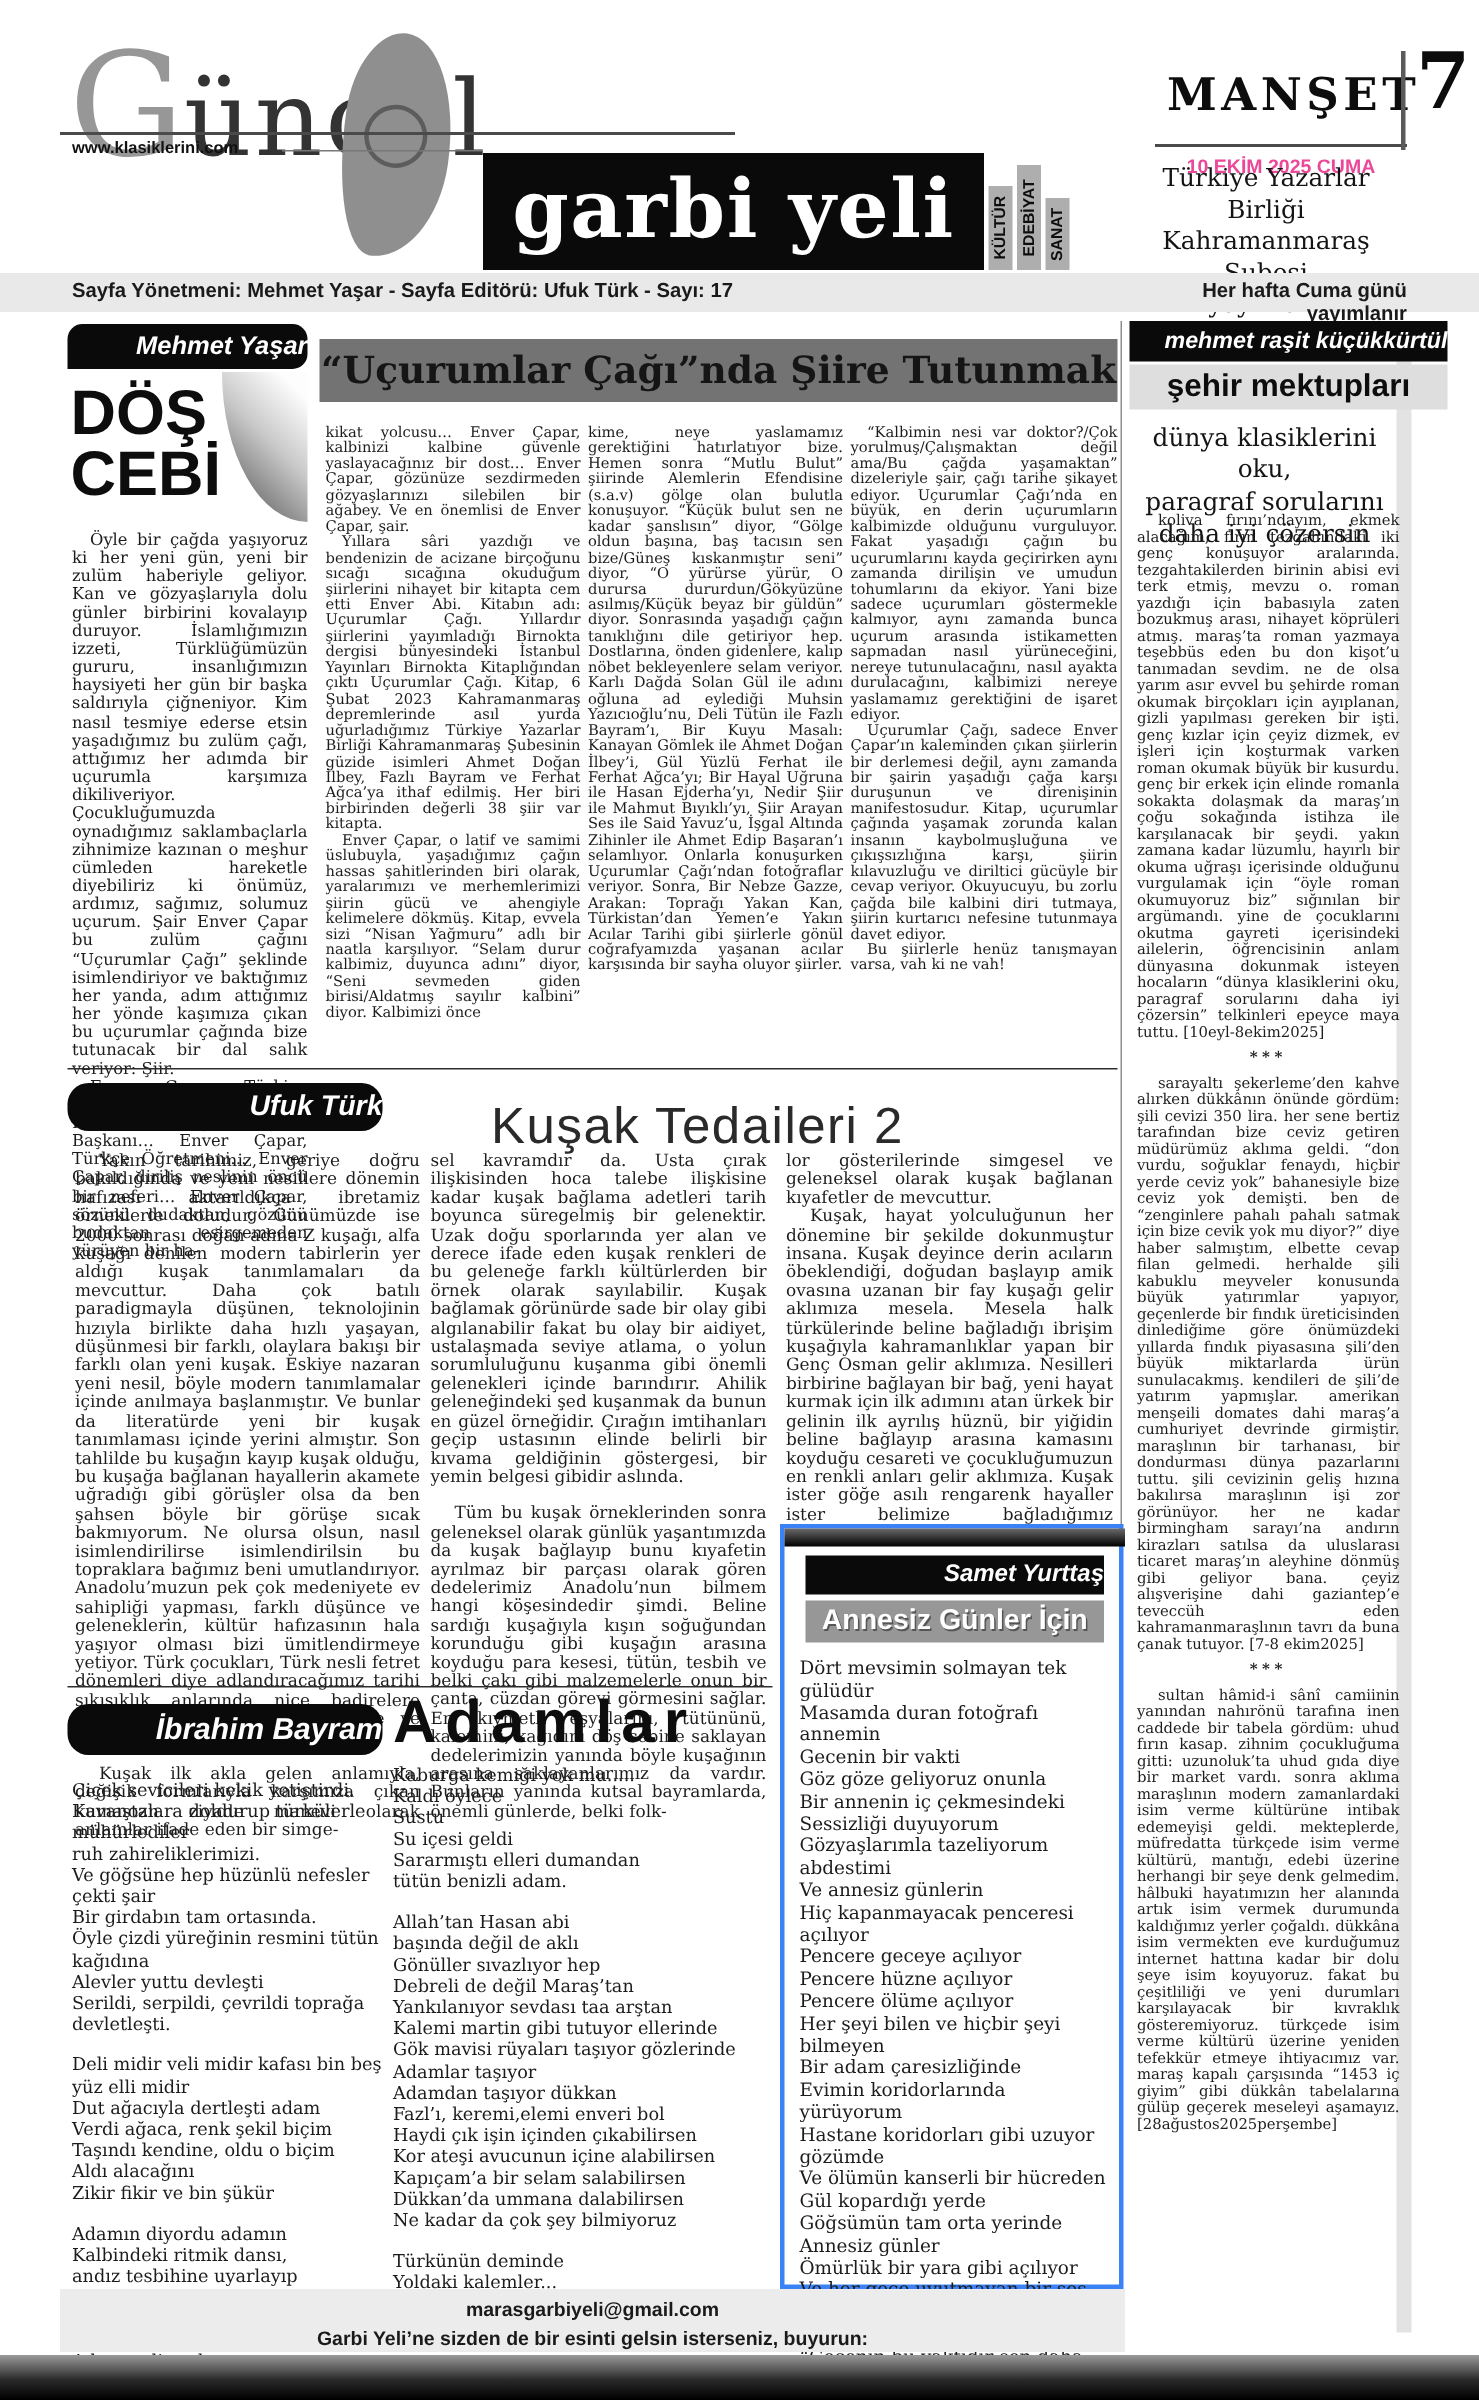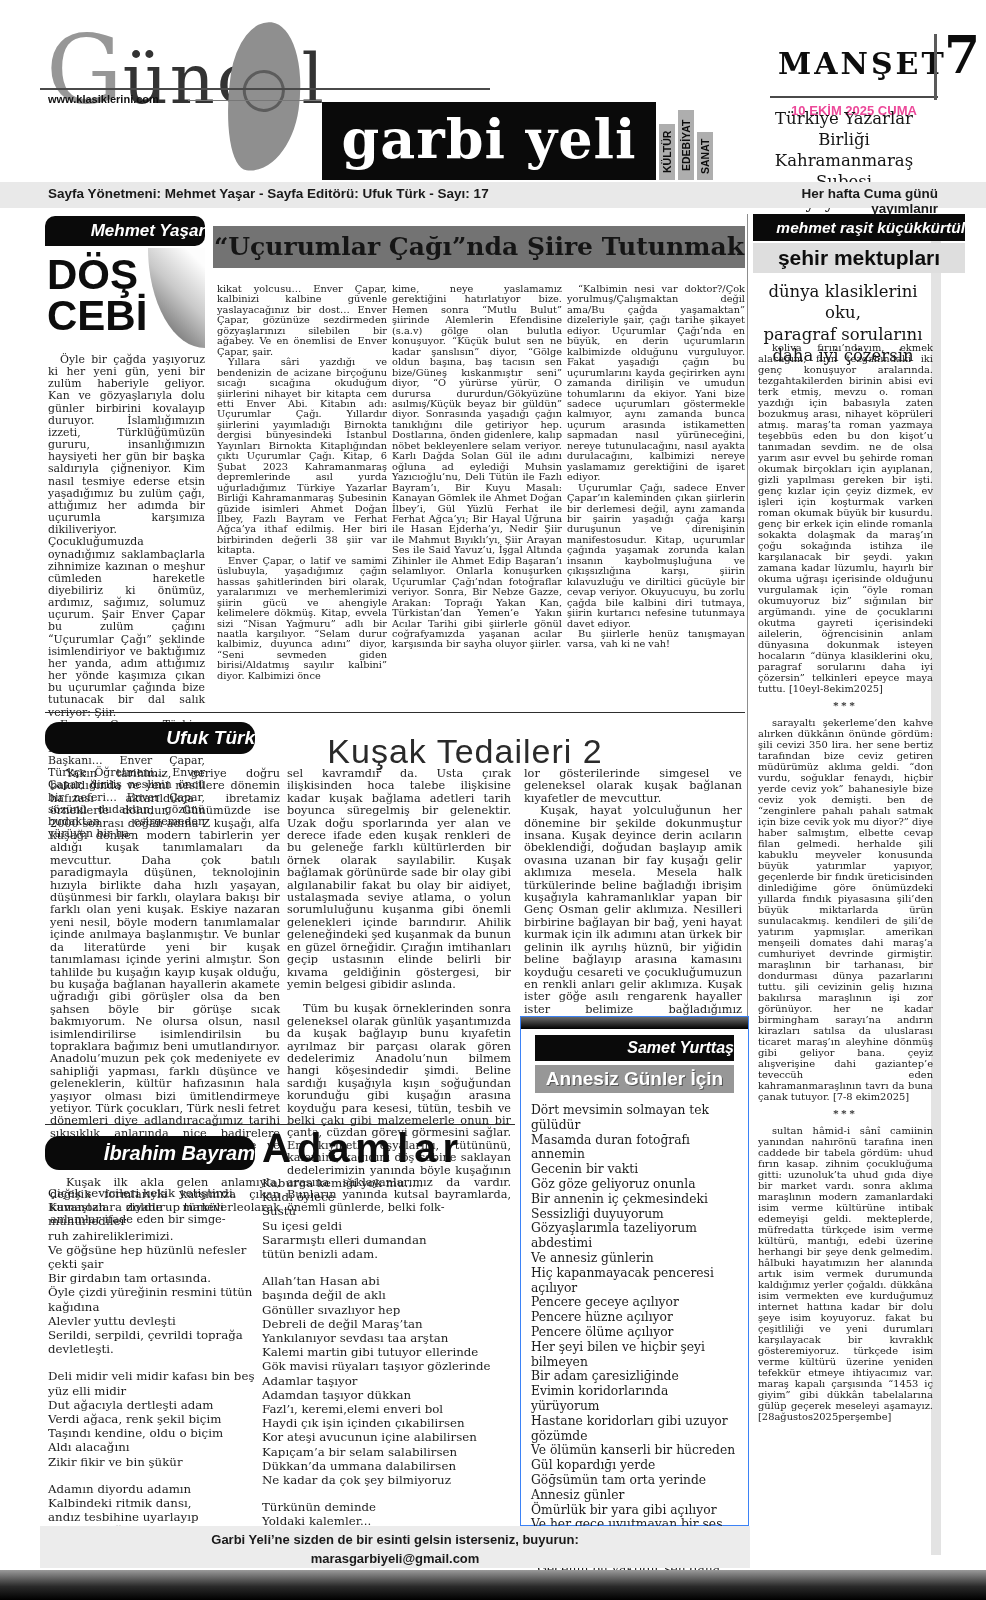--- a/index.html
+++ b/index.html
@@ -87,21 +87,21 @@
   .kusak-title { left:300px; top:732px; width:330px; text-align:center; font-size:34px;
                  color:#2a2a2a; font-family:"Liberation Sans",sans-serif; font-weight:400; letter-spacing:1px; }
   .kc { font-size:11.3px; line-height:12.4px; }
   .kc p.ind { text-indent:16px; }
   .kc p.gap { margin-top:12px; }
   .kc1 { left:50px; top:768px; width:230px; }
   .kc2 { left:287px; top:768px; width:224px; }
   .kc3 { left:524px; top:768px; width:218px; }
 
   
-  .samet-box { left:520px; top:1016px; width:229px; height:510px; border:1px solid #3b82f6; background:#fff; }
+  .samet-box { left:520px; top:1016px; width:229px; height:510px; border:3px solid #3b82f6; background:#fff; }
   .samet-grad { position:absolute; left:0; top:0; width:227px; height:12px;
                 background:linear-gradient(180deg,#6a6a6a,#000); }
   .samet-bar { position:absolute; left:14px; top:18px; width:199px; height:26px; line-height:26px; font-size:16px; }
   .annesiz-bar { position:absolute; left:14px; top:48px; width:199px; height:28px; background:#979797;
                  color:#fff; font-family:"Liberation Sans",sans-serif; font-weight:900; font-size:19px;
                  text-align:center; line-height:28px; text-shadow:1px 1px 0 #555; }
   .annesiz-poem { position:absolute; left:10px; top:86px; width:208px; font-size:12.3px; line-height:14.8px; }
 
   
   .ib-bar { left:45px; top:1136px; width:210px; height:34px; line-height:34px; font-size:20px; border-radius:14px; }
@@ -284,18 +284,18 @@
 Haydi çık işin içinden çıkabilirsen
 Kor ateşi avucunun içine alabilirsen
 Kapıçam’a bir selam salabilirsen
 Dükkan’da ummana dalabilirsen
 Ne kadar da çok şey bilmiyoruz</div>
     <div class="stanza pre">Türkünün deminde
 Yoldaki kalemler...</div>
   </div>
 
   <div class="abs foot-band">
+    <div>marasgarbiyeli@gmail.com</div>
     <div>Garbi Yeli’ne sizden de bir esinti gelsin isterseniz, buyurun:</div>
-    <div>marasgarbiyeli@gmail.com</div>
   </div>
   <div class="abs bottom-bar"></div>
 
 </div>
 
 </body></html>

